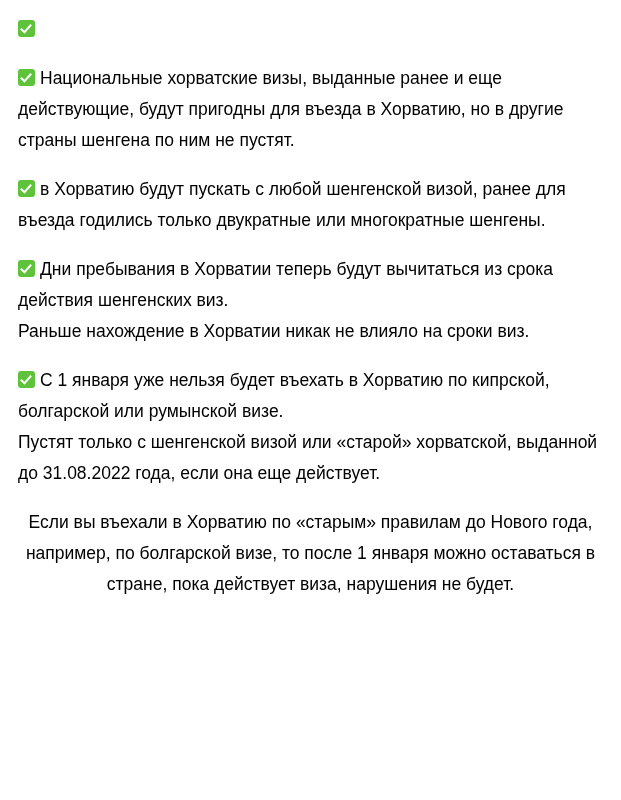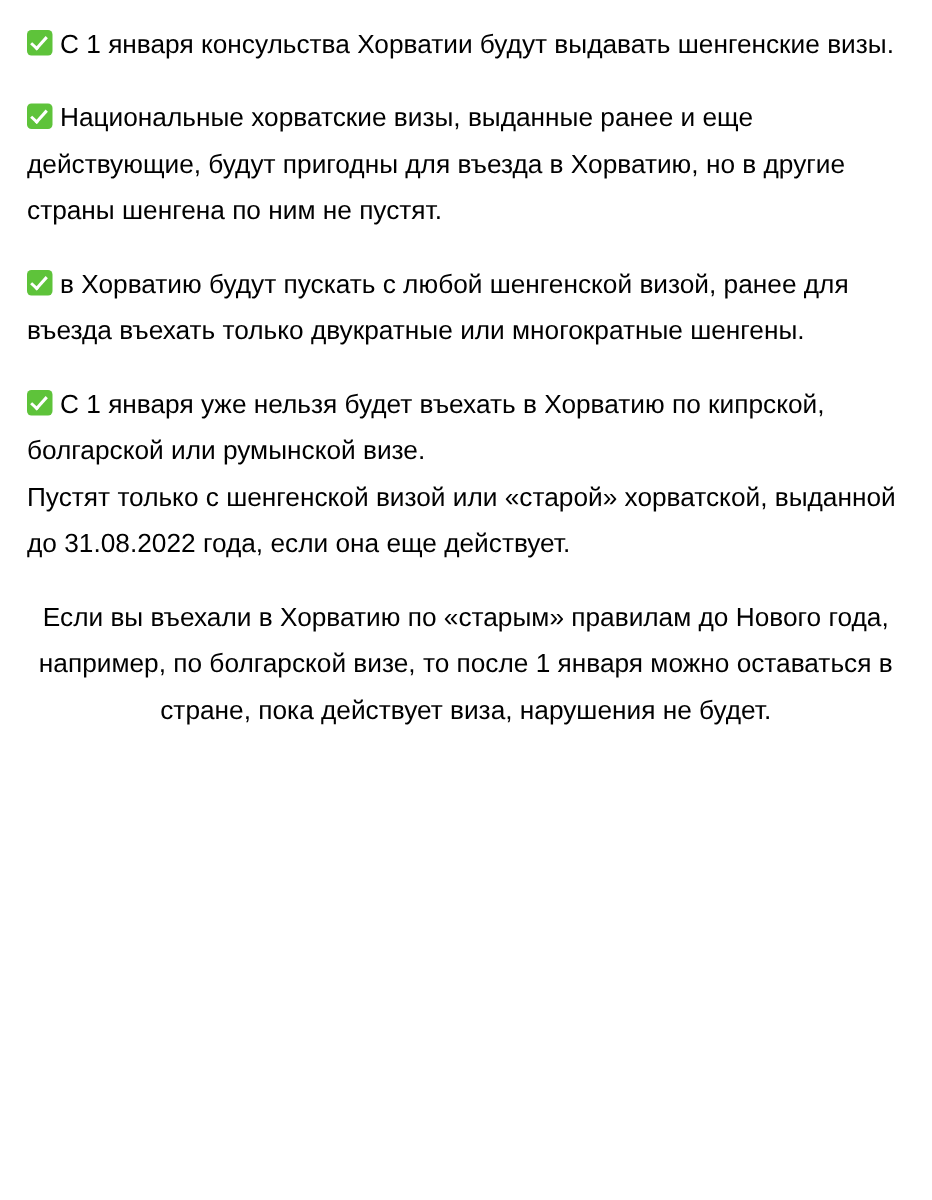--- a/index.html
+++ b/index.html
@@ -55,31 +55,35 @@
   .text {
     white-space: pre-wrap;
   }
 </style>
 </head>
 <body>
 
 <div class="page">
 
   <p class="para">
-    <span class="check"></span><span class="text">С 1 января консульства Хорватии будут выдавать шенгенские визы.</span>
+    <span class="check"></span>
   </p>
 
   <p class="para">
     <span class="check"></span><span class="text">Национальные хорватские визы, выданные ранее и еще действующие, будут пригодны для въезда в Хорватию, но в другие страны шенгена по ним не пустят.</span>
   </p>
 
   <p class="para">
-    <span class="check"></span><span class="text">в Хорватию будут пускать с любой шенгенской визой, ранее для въезда въехать только двукратные или многократные шенгены.</span>
+    <span class="check"></span><span class="text">в Хорватию будут пускать с любой шенгенской визой, ранее для въезда годились только двукратные или многократные шенгены.</span>
   </p>
 
+  <p class="para">
+    <span class="check"></span><span class="text">Дни пребывания в Хорватии теперь будут вычитаться из срока действия шенгенских виз.
+Раньше нахождение в Хорватии никак не влияло на сроки виз.</span>
+  </p>
 
   <p class="para">
     <span class="check"></span><span class="text">С 1 января уже нельзя будет въехать в Хорватию по кипрской, болгарской или румынской визе.
 Пустят только с шенгенской визой или «старой» хорватской, выданной до 31.08.2022 года, если она еще действует.</span>
   </p>
 
   <p class="para">
     <span class="text">Если вы въехали в Хорватию по «старым» правилам до Нового года, например, по болгарской визе, то после 1 января можно оставаться в стране, пока действует виза, нарушения не будет.</span>
   </p>
 

